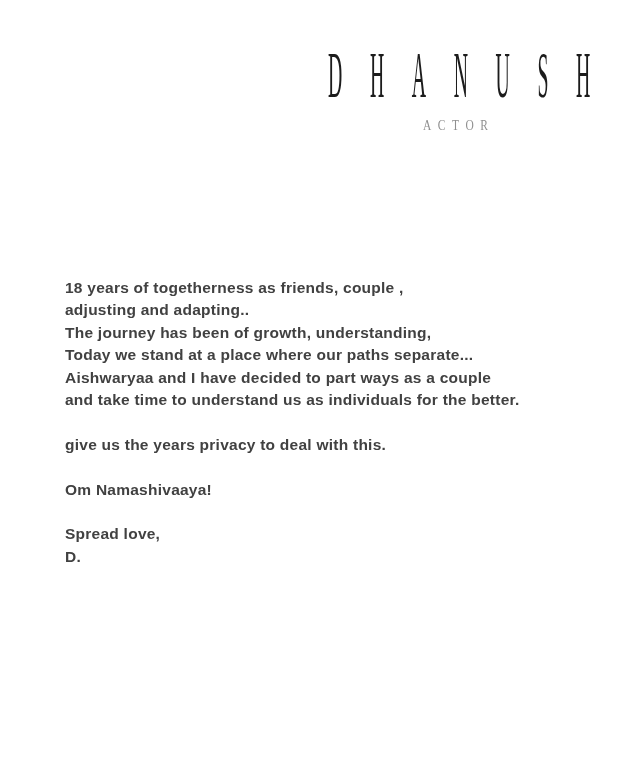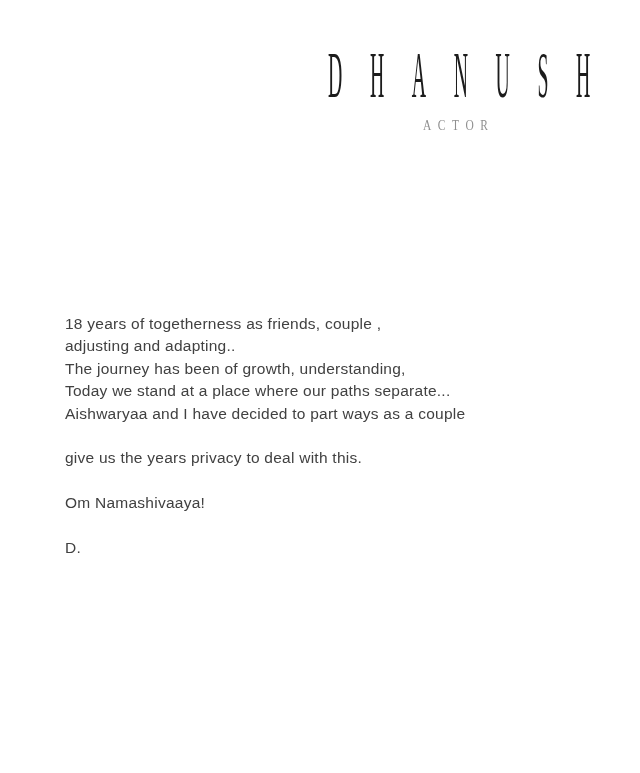--- a/index.html
+++ b/index.html
@@ -49,22 +49,21 @@
   
   .statement {
     position: absolute;
     left: 65px;
     top: 277px;
     width: 530px;
     color: #414141;
     font-size: 15.5px;
     line-height: 22.4px;
     letter-spacing: 0.25px;
-    font-weight: 400;
-    margin-top: 36px;
+    font-weight: 700;
   }
   .para { margin: 0 0 22.4px 0; }
   .para:last-child { margin-bottom: 0; }
   .line { white-space: pre; }
 </style>
 </head>
 <body>
 
 <div class="canvas">
 
@@ -74,29 +73,31 @@
   </header>
 
   <main class="statement">
 
     <div class="para">
       <div class="line">18 years of togetherness as friends, couple ,</div>
       <div class="line">adjusting and adapting..</div>
       <div class="line">The journey has been of growth, understanding,</div>
       <div class="line">Today we stand at a place where our paths separate...</div>
       <div class="line">Aishwaryaa and I have decided to part ways as a couple</div>
+      <div class="line">and take time to understand us as individuals for the better.</div>
     </div>
 
     <div class="para">
       <div class="line">give us the years privacy to deal with this.</div>
     </div>
 
     <div class="para">
       <div class="line">Om Namashivaaya!</div>
     </div>
 
     <div class="para">
+      <div class="line">Spread love,</div>
       <div class="line">D.</div>
     </div>
 
   </main>
 
 </div>
 
 </body></html>

